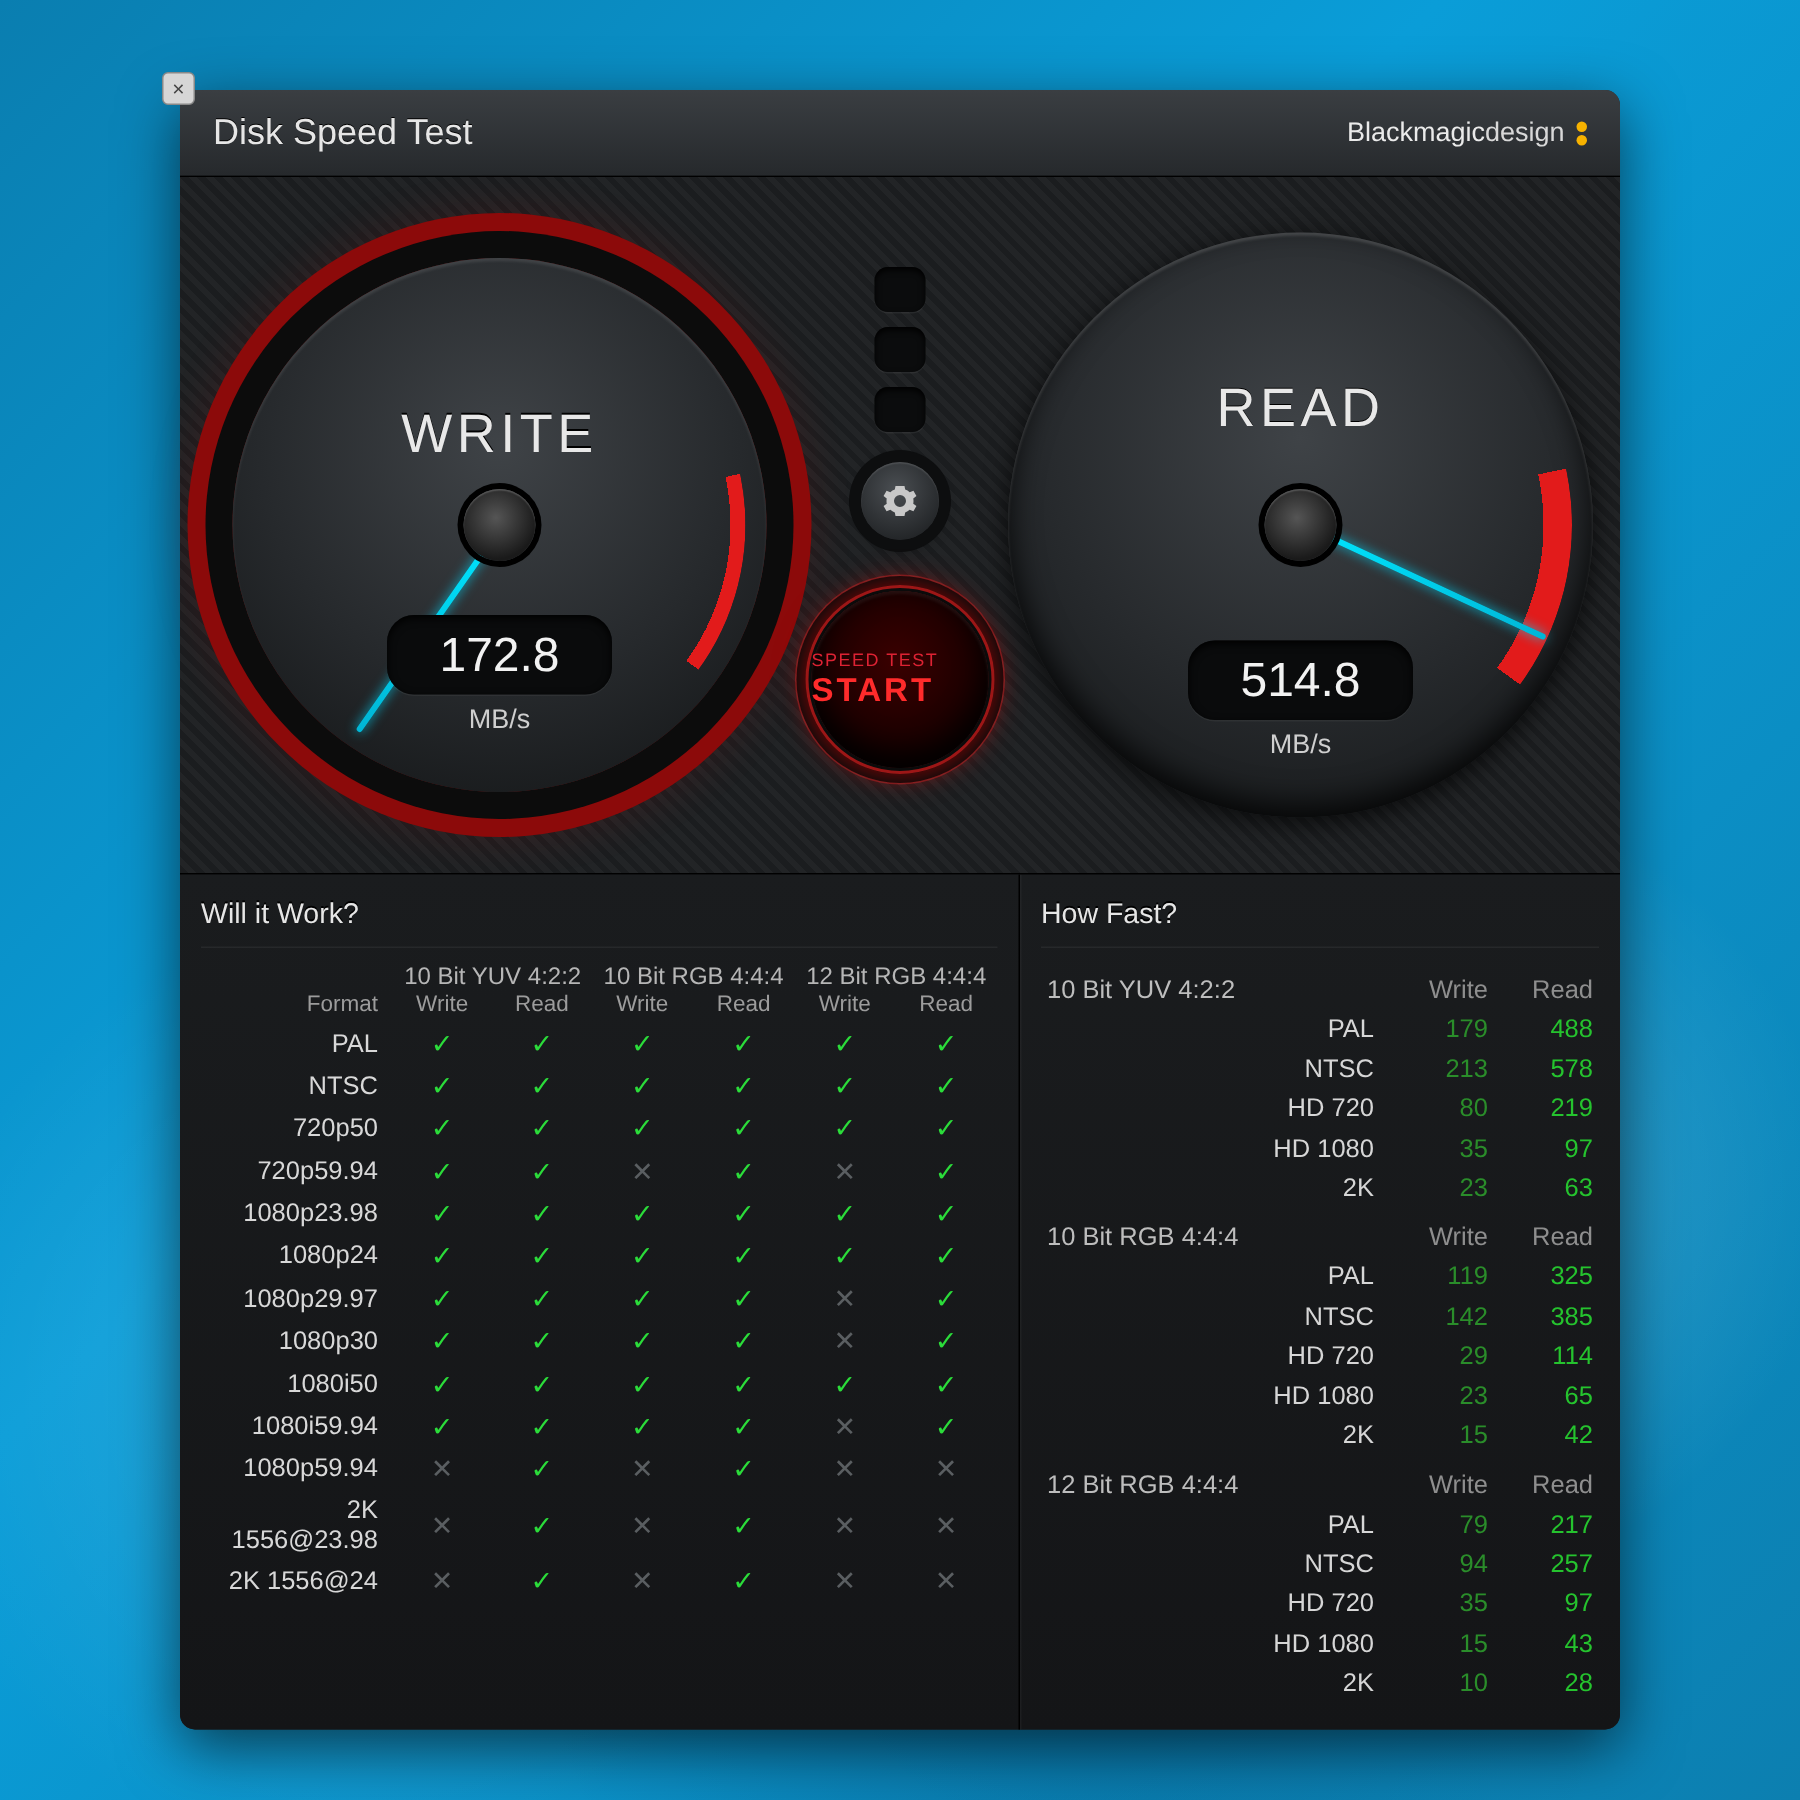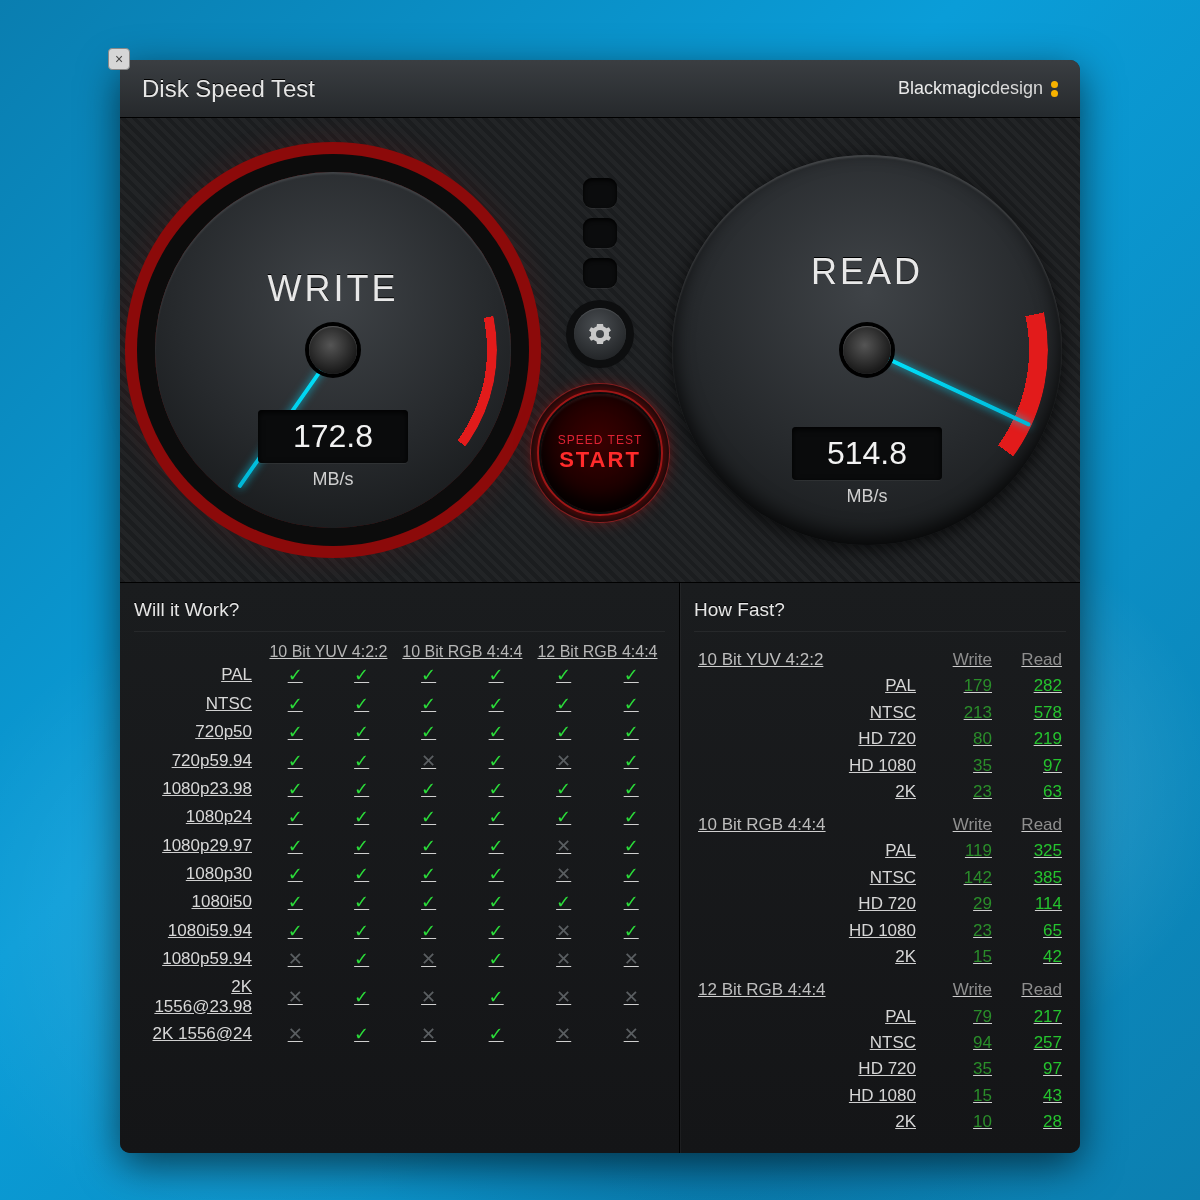--- a/index.html
+++ b/index.html
@@ -138,21 +138,21 @@
     border-radius: 2px;
     box-shadow: 0 0 8px rgba(0,220,255,0.8);
   }
   .gauge.read .needle { height: 178px; }
 
   .gauge-readout {
     position:absolute; bottom: 38px; left:50%; transform:translateX(-50%);
     width: 150px; text-align:center;
   }
   .gauge-readout .val {
-    background:#0a0b0c; border-radius:4px;
+    background:#0a0b0c; border-radius:18px;
     color:#f2f2f2; font-size:32px; padding:8px 0;
     box-shadow: inset 0 2px 6px #000, 0 1px 0 rgba(255,255,255,.05);
     font-variant-numeric: tabular-nums;
   }
   .gauge-readout .unit { color:#cfcfcf; font-size:18px; margin-top:6px; }
 
   .center-col {
     display:flex; flex-direction:column; align-items:center; gap:20px;
     width: 120px;
   }
@@ -171,21 +171,21 @@
 
   .start-btn {
     width:118px; height:118px; border-radius:50%;
     background: radial-gradient(circle at 48% 40%, #3a0000, #140000 70%);
     box-shadow:
       0 0 0 10px #0b0b0b,
       0 0 0 11px rgba(255,40,40,.35),
       0 0 22px 6px rgba(255,0,0,.25),
       inset 0 2px 2px rgba(255,255,255,.06),
       inset 0 -8px 20px #000;
-    display:flex; flex-direction:column; align-items:center; justify-content:center;
+    display:flex; flex-direction:column; justify-content:center;
     cursor:pointer;
     position: relative;
     margin-top: 14px;
   }
   .start-btn::before{
     content:""; position:absolute; inset:-4px; border-radius:50%;
     border:2px solid rgba(255,30,30,.6);
     box-shadow: 0 0 14px rgba(255,0,0,.5);
   }
   .start-btn .small { color:#d23; font-size:12px; letter-spacing:1px; }
@@ -205,21 +205,21 @@
   .panel.right { flex: 1; }
 
   .panel-title {
     text-align:left; color:#e6e6e6; font-size:19px;
     padding: 6px 0 10px;
     text-shadow: 0 -1px 0 #000;
     border-bottom: 1px solid rgba(255,255,255,.06);
     margin-bottom: 8px;
   }
 
-  table { border-collapse: collapse; width: 100%; text-decoration: underline; }
+  table { border-collapse: collapse; width: 100%; }
   th, td { text-align: center; padding: 3.2px 4px; font-weight: 400; }
   th { color:#b6b6b6; font-size:16px; }
   .left thead tr:first-child th { padding-bottom: 0; }
   .left thead tr:nth-child(2) th { color:#9c9c9c; font-size:15px; padding-top:0; }
   .left td.fmt { text-align: right; color:#d8d8d8; padding-right: 10px; width: 128px;}
   .chk { color:#2bdc3a; font-size:18px; }
   .no  { color:#5a5e61; font-size:18px; }
 
   .right .group-head td { color:#bdbdbd; text-align:left; padding-top:10px; }
   .right .group-head td.h-w, .right .group-head td.h-r { text-align:right; color:#8e8e8e; width: 70px;}
@@ -291,20 +291,29 @@
     <div class="panel left">
       <div class="panel-title">Will it Work?</div>
       <table>
         <thead>
           <tr>
             <th></th>
             <th colspan="2">10 Bit YUV 4:2:2</th>
             <th colspan="2">10 Bit RGB 4:4:4</th>
             <th colspan="2">12 Bit RGB 4:4:4</th>
           </tr>
+          <tr>
+            <th style="text-align:right;padding-right:10px;">Format</th>
+            <th>Write</th>
+            <th>Read</th>
+            <th>Write</th>
+            <th>Read</th>
+            <th>Write</th>
+            <th>Read</th>
+          </tr>
         </thead>
         <tbody id="wiw-body">
             <tr>
               <td class="fmt">PAL</td>
               <td class="chk">✓</td>
               <td class="chk">✓</td>
               <td class="chk">✓</td>
               <td class="chk">✓</td>
               <td class="chk">✓</td>
               <td class="chk">✓</td>
@@ -426,21 +435,21 @@
       <table>
         <tbody id="hf-body">
             <tr class="group-head">
               <td>10 Bit YUV 4:2:2</td>
               <td class="h-w">Write</td>
               <td class="h-r">Read</td>
             </tr>
             <tr>
               <td class="fmt">PAL</td>
               <td class="num write">179</td>
-              <td class="num read">282</td>
+              <td class="num read">488</td>
             </tr>
             <tr>
               <td class="fmt">NTSC</td>
               <td class="num write">213</td>
               <td class="num read">578</td>
             </tr>
             <tr>
               <td class="fmt">HD 720</td>
               <td class="num write">80</td>
               <td class="num read">219</td>

